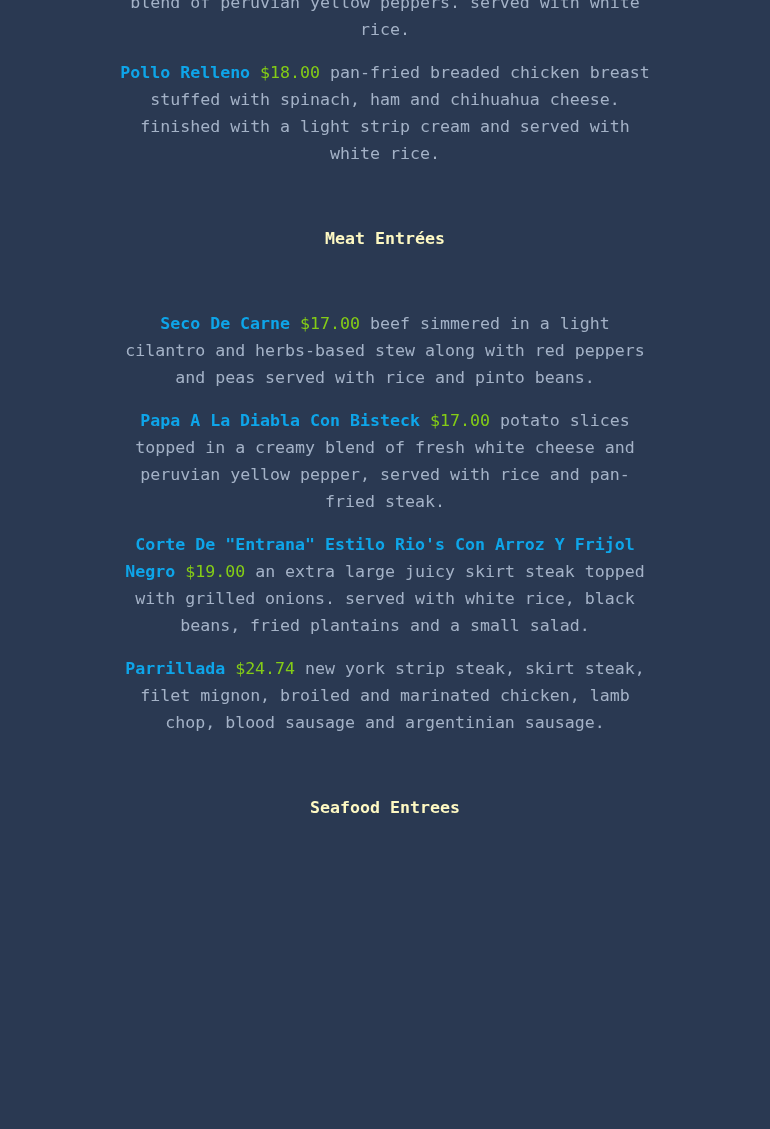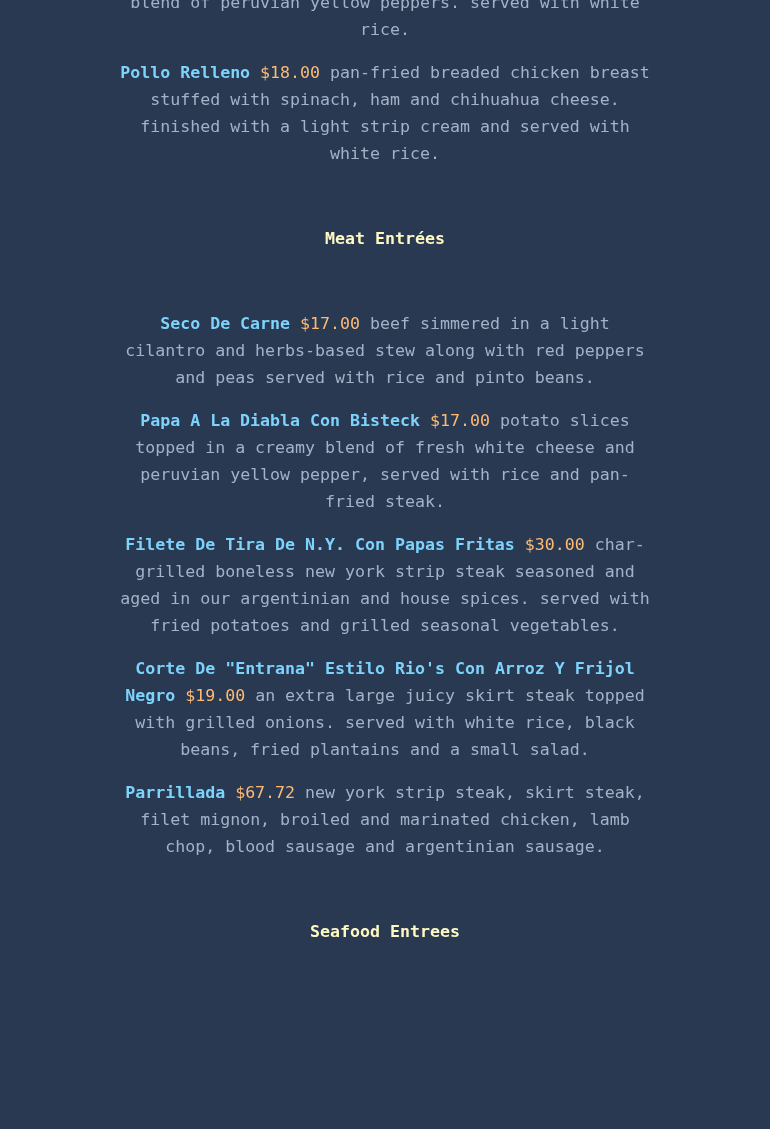--- a/index.html
+++ b/index.html
@@ -19,24 +19,24 @@
     text-align: center;
     font-size: 16.6px;
     line-height: 27px;
     color: #a4b2c7;
   }
   p.item {
     margin: 0 0 16px 0;
   }
   .item-name {
     font-weight: bold;
-    color: #7dd3fc;
+    color: #0ea5e9;
   }
   .item-price {
-    color: #fdba74;
+    color: #84cc16;
     margin-top: 14px;
   }
   .item-desc {
     color: #a4b2c7;
   }
   h3.section-heading {
     margin: 58px 0;
     font-size: 16.6px;
     line-height: 27px;
     font-weight: bold;
@@ -54,22 +54,21 @@
     <p class="item"><span class="item-name">Pollo Relleno</span> <span class="item-price">$18.00</span> <span class="item-desc">pan-fried breaded chicken breast stuffed with spinach, ham and chihuahua cheese. finished with a light strip cream and served with white rice.</span></p>
 
     <h3 class="section-heading">Meat Entrées</h3>
 
     <p class="item"><span class="item-name">Seco De Carne</span> <span class="item-price">$17.00</span> <span class="item-desc">beef simmered in a light cilantro and herbs-based stew along with red peppers and peas served with rice and pinto beans.</span></p>
 
 
     <p class="item"><span class="item-name">Papa A La Diabla Con Bisteck</span> <span class="item-price">$17.00</span> <span class="item-desc">potato slices topped in a creamy blend of fresh white cheese and peruvian yellow pepper, served with rice and pan-fried steak.</span></p>
 
 
-    <p class="item"><span class="item-name">Filete De Tira De N.Y. Con Papas Fritas</span> <span class="item-price">$30.00</span> <span class="item-desc">char-grilled boneless new york strip steak seasoned and aged in our argentinian and house spices. served with fried potatoes and grilled seasonal vegetables.</span></p>
 
     <p class="item"><span class="item-name">Corte De "Entrana" Estilo Rio's Con Arroz Y Frijol Negro</span> <span class="item-price">$19.00</span> <span class="item-desc">an extra large juicy skirt steak topped with grilled onions. served with white rice, black beans, fried plantains and a small salad.</span></p>
 
-    <p class="item"><span class="item-name">Parrillada</span> <span class="item-price">$67.72</span> <span class="item-desc">new york strip steak, skirt steak, filet mignon, broiled and marinated chicken, lamb chop, blood sausage and  argentinian sausage.</span></p>
+    <p class="item"><span class="item-name">Parrillada</span> <span class="item-price">$24.74</span> <span class="item-desc">new york strip steak, skirt steak, filet mignon, broiled and marinated chicken, lamb chop, blood sausage and  argentinian sausage.</span></p>
 
     <h3 class="section-heading">Seafood Entrees</h3>
 
   </div>
 </main>
 
 </body></html>

